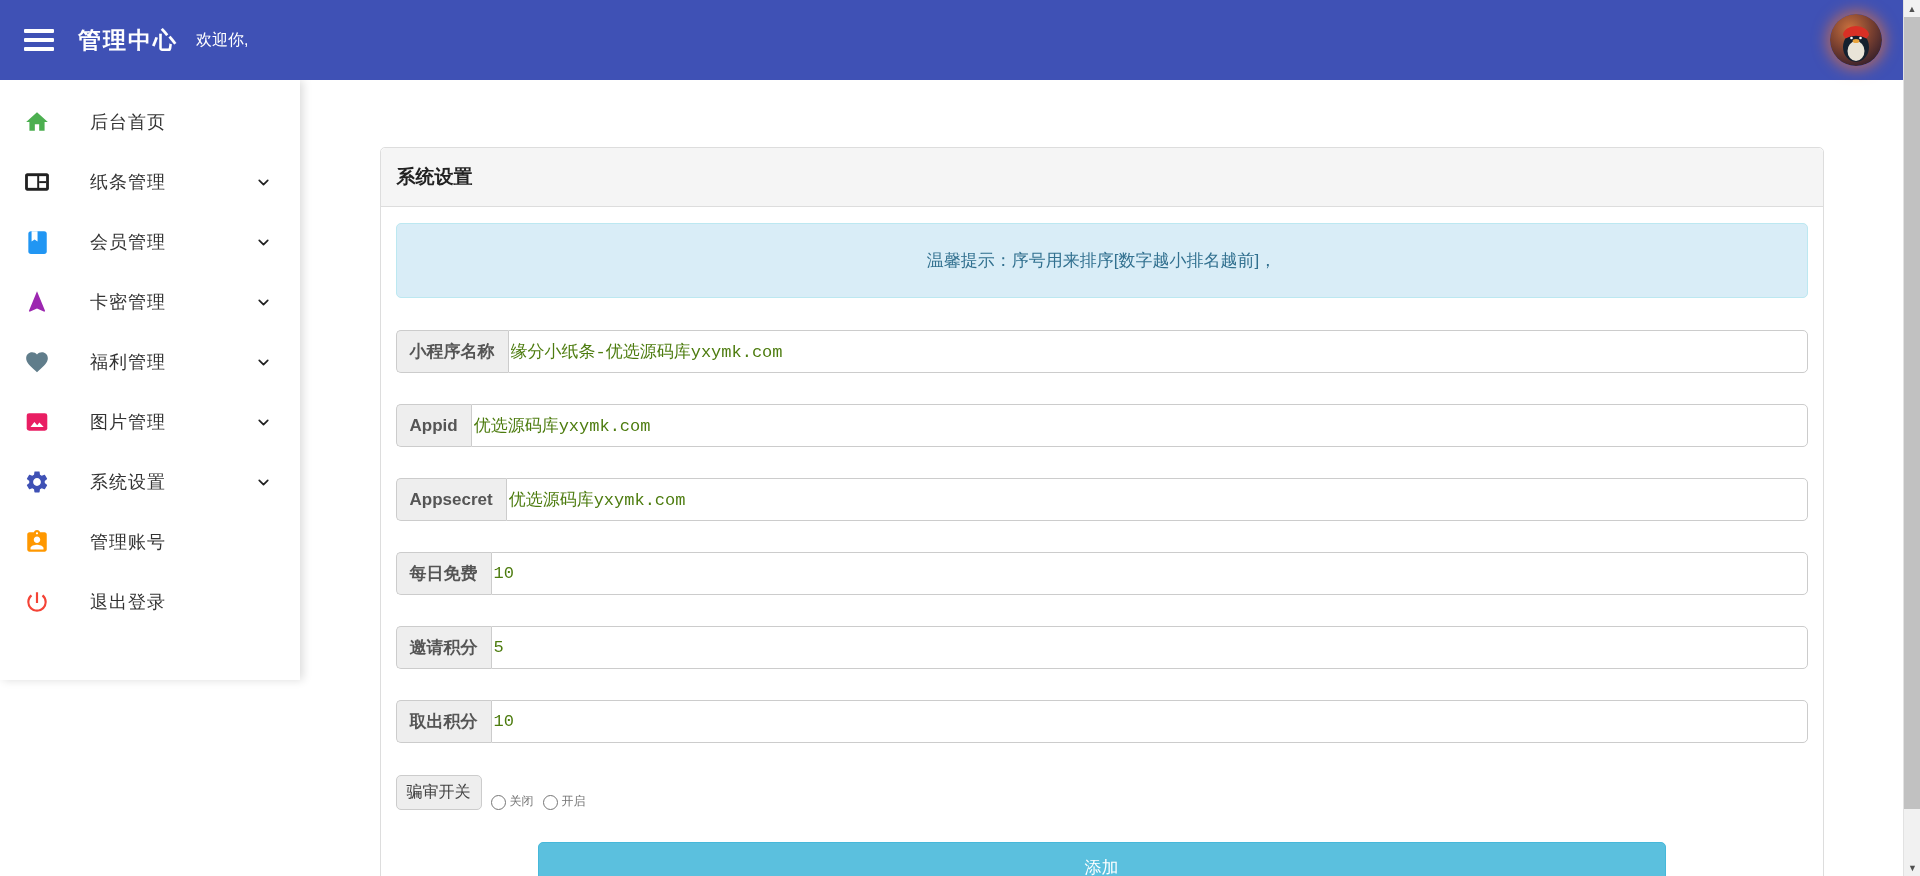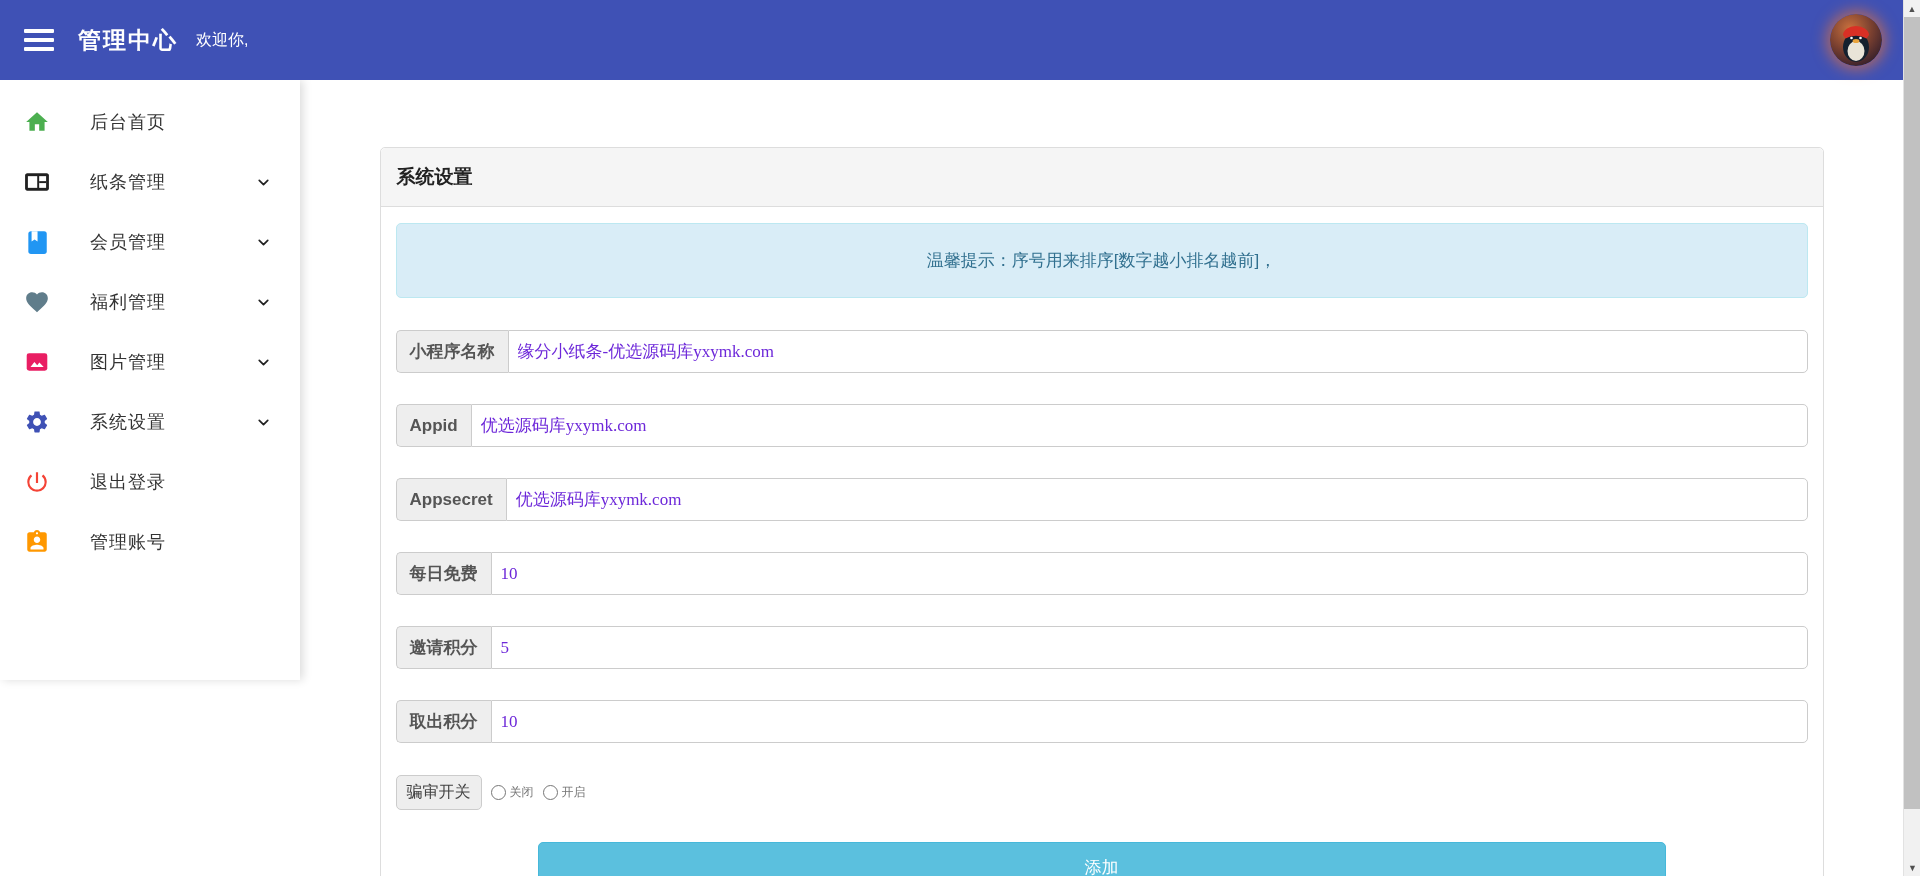--- a/index.html
+++ b/index.html
@@ -33,25 +33,25 @@
     padding:16px 16px; font-size:19px; font-weight:700; color:#222; }
   .card-body { padding:16px 15px 60px; }
 
   .alert-info { background:#d9edf7; border:1px solid #bce8f1; border-radius:5px;
     color:#31708f; font-size:17px; text-align:center; padding:25px 1px; margin-bottom:32px; }
 
   .igroup { display:flex; height:43px; margin-bottom:31px; }
   .addon { display:flex; align-items:center; padding:0 13px; background:#eee;
     border:1px solid #ccc; border-right:0; border-radius:5px 0 0 5px;
     color:#555; font-size:17px; white-space:nowrap;font-weight:bold; }
-  .field { flex:1; border:1px solid #ccc; border-radius:0 5px 5px 0; padding:0 9px;
-    font-size:17px; color:#6d28d9; outline:none; min-width:0;
-    font-family:Liberation Serif, serif; }
-
-  .radio-row { display:flex; align-items:center; height:36px; margin-bottom:32px; }
+  .field { flex:1; border:1px solid #ccc; border-radius:0 5px 5px 0; padding:0 2px;
+    font-size:17px; color:#4d7c0f; outline:none; min-width:0;
+    font-family:Liberation Mono, monospace; }
+
+  .radio-row { display:flex; align-items:flex-end; height:36px; margin-bottom:32px; }
   .radio-label { background:#eee; border:1px solid #ccc; border-radius:5px; padding:6px 10px;
     font-size:16px; color:#444; }
   .radio-row input[type=radio] { width:15px; height:15px; margin-left:9px; cursor:pointer; }
   .radio-row .opt { font-size:12px; color:#737373; margin-left:4px; }
 
   .submit-btn { display:block; width:1128px; margin:0 auto; background:#5bc0de;
     border:1px solid #46b8da; border-radius:5px; color:#fff; font-size:17px;
     padding:13px 0; text-align:center; cursor:pointer;
     font-family:"Liberation Sans","DejaVu Sans",sans-serif; }
 
@@ -130,20 +130,33 @@
         </svg>
     </span>
     <span class="lbl">会员管理</span>
     <span class="chev">
       <svg width="17" height="17" viewBox="0 0 24 24">
           <path d="M6 9l6 6 6-6" stroke="#222" stroke-width="2.4" fill="none" stroke-linecap="round" stroke-linejoin="round"></path>
         </svg>
     </span>
   </div>
 
+  <div class="side-item">
+    <span class="icon">
+      <svg width="26" height="26" viewBox="0 0 24 24">
+          <path d="M12 2 4.5 20.29l.71.71L12 18l6.79 3 .71-.71z" fill="#9c27b0"></path>
+        </svg>
+    </span>
+    <span class="lbl">卡密管理</span>
+    <span class="chev">
+      <svg width="17" height="17" viewBox="0 0 24 24">
+          <path d="M6 9l6 6 6-6" stroke="#222" stroke-width="2.4" fill="none" stroke-linecap="round" stroke-linejoin="round"></path>
+        </svg>
+    </span>
+  </div>
 
   <div class="side-item">
     <span class="icon">
       <svg width="26" height="26" viewBox="0 0 24 24">
           <path d="M12 21.35l-1.45-1.32C5.4 15.36 2 12.28 2 8.5 2 5.42 4.42 3 7.5 3c1.74 0 3.41.81 4.5 2.09C13.09 3.81 14.76 3 16.5 3 19.58 3 22 5.42 22 8.5c0 3.78-3.4 6.86-8.55 11.54L12 21.35z" fill="#607d8b"></path>
         </svg>
     </span>
     <span class="lbl">福利管理</span>
     <span class="chev">
       <svg width="17" height="17" viewBox="0 0 24 24">
@@ -177,33 +190,33 @@
     <span class="chev">
       <svg width="17" height="17" viewBox="0 0 24 24">
           <path d="M6 9l6 6 6-6" stroke="#222" stroke-width="2.4" fill="none" stroke-linecap="round" stroke-linejoin="round"></path>
         </svg>
     </span>
   </div>
 
   <div class="side-item">
     <span class="icon">
       <svg width="26" height="26" viewBox="0 0 24 24">
+          <path d="M19 3h-4.18C14.4 1.84 13.3 1 12 1c-1.3 0-2.4.84-2.82 2H5c-1.1 0-2 .9-2 2v14c0 1.1.9 2 2 2h14c1.1 0 2-.9 2-2V5c0-1.1-.9-2-2-2zm-7 0c.55 0 1 .45 1 1s-.45 1-1 1-1-.45-1-1 .45-1 1-1zm0 4c1.66 0 3 1.34 3 3s-1.34 3-3 3-3-1.34-3-3 1.34-3 3-3zm6 12H6v-1.4c0-2 4-3.1 6-3.1s6 1.1 6 3.1V19z" fill="#ff9800"></path>
+        </svg>
+    </span>
+    <span class="lbl">管理账号</span>
+  </div>
+
+  <div class="side-item">
+    <span class="icon">
+      <svg width="26" height="26" viewBox="0 0 24 24">
           <path d="M13 3h-2v10h2V3zm4.83 2.17-1.42 1.42A6.92 6.92 0 0 1 19 12c0 3.87-3.13 7-7 7s-7-3.13-7-7c0-2.05.88-3.9 2.58-5.42L6.17 5.17A8.93 8.93 0 0 0 3 12a9 9 0 0 0 18 0c0-2.74-1.23-5.18-3.17-6.83z" fill="#f44336"></path>
         </svg>
     </span>
     <span class="lbl">退出登录</span>
-  </div>
-
-  <div class="side-item">
-    <span class="icon">
-      <svg width="26" height="26" viewBox="0 0 24 24">
-          <path d="M19 3h-4.18C14.4 1.84 13.3 1 12 1c-1.3 0-2.4.84-2.82 2H5c-1.1 0-2 .9-2 2v14c0 1.1.9 2 2 2h14c1.1 0 2-.9 2-2V5c0-1.1-.9-2-2-2zm-7 0c.55 0 1 .45 1 1s-.45 1-1 1-1-.45-1-1 .45-1 1-1zm0 4c1.66 0 3 1.34 3 3s-1.34 3-3 3-3-1.34-3-3 1.34-3 3-3zm6 12H6v-1.4c0-2 4-3.1 6-3.1s6 1.1 6 3.1V19z" fill="#ff9800"></path>
-        </svg>
-    </span>
-    <span class="lbl">管理账号</span>
   </div>
 
 </div>
 
 <div class="main">
   <div class="card">
     <div class="card-header">系统设置</div>
     <div class="card-body">
 
       <div class="alert-info">温馨提示：序号用来排序[数字越小排名越前]，</div>

